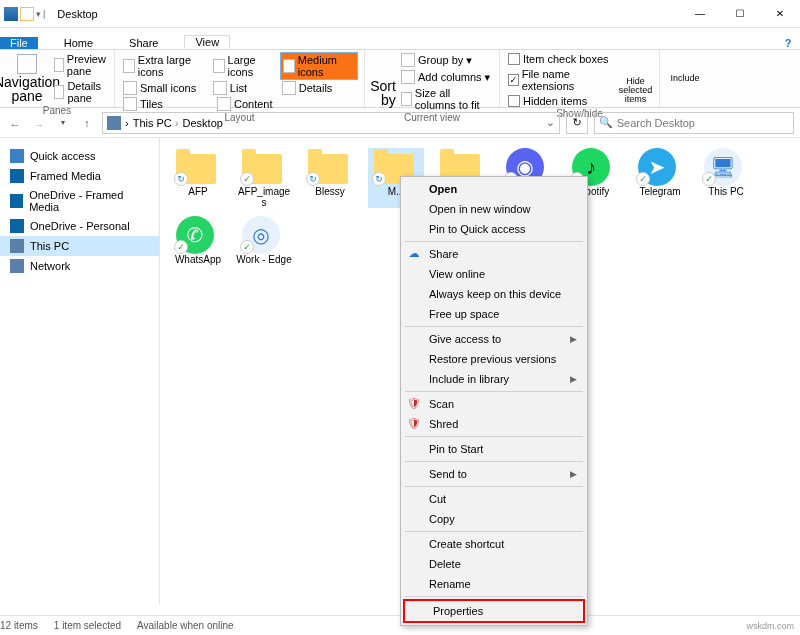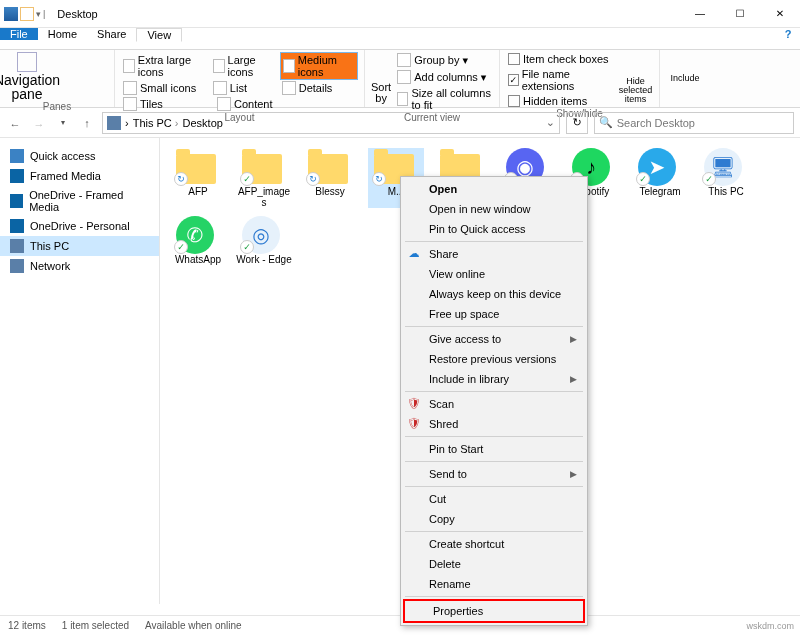--- a/index.html
+++ b/index.html
@@ -3,21 +3,21 @@
 <meta charset="utf-8">
 <style>
 * { box-sizing: border-box; margin: 0; padding: 0; font-family: "Segoe UI", sans-serif; }
 body { width: 800px; height: 635px; background: #fff; font-size: 11px; color: #000; overflow: hidden; position: relative; }
 .titlebar { height: 28px; display: flex; align-items: center; border-bottom: 1px solid #e5e5e5; }
 .titlebar .icons { display: flex; gap: 2px; padding: 0 4px; align-items: center; }
 .titlebar .icons .sq { width: 14px; height: 14px; }
 .titlebar .title { padding-left: 8px; }
 .titlebar .winctl { margin-left: auto; display: flex; }
 .titlebar .winctl div { width: 40px; height: 28px; display: flex; align-items: center; justify-content: center; font-size: 10px; }
-.tabs { height: 22px; display: flex; align-items: flex-start; border-bottom: 1px solid #d9d9d9; }
+.tabs { height: 22px; display: flex; align-items: flex-end; border-bottom: 1px solid #d9d9d9; gap: 16px; }
 .tabs .tab { padding: 0 10px; display: flex; align-items: center; }
 .tabs .file { background: #1979ca; color: #fff; }
 .tabs .active { border: 1px solid #d9d9d9; border-bottom: 1px solid #fff; background: #fff; }
 .tabs .help { margin-left: auto; width: 24px; display:flex; align-items:center; justify-content:center; color:#1979ca; font-weight:bold; }
 .ribbon { height: 58px; display: flex; border-bottom: 1px solid #d9d9d9; background: #fdfdfd; }
 .rgroup { border-right: 1px solid #e5e5e5; padding: 2px 6px; display: flex; flex-direction: column; justify-content: space-between; }
 .rgroup .glabel { text-align: center; font-size: 10px; color: #666; }
 .rrow { display: flex; gap: 4px; align-items: center; }
 .rbtn { display: flex; align-items: center; gap: 3px; padding: 1px 2px; }
 .rbtn .ic { width: 14px; height: 14px; background: #fff; border:1px solid #bbb; }
@@ -37,21 +37,21 @@
 .side-ic { width:14px; height:14px; }
 .items { flex:1; position:relative; padding: 10px; display:flex; flex-wrap:wrap; align-content:flex-start; gap: 8px 10px; }
 .item { width: 56px; display:flex; flex-direction:column; align-items:center; gap:2px; text-align:center; }
 .item.sel { background:#cce8ff; }
 .item .thumb { width:44px; height:36px; position:relative; }
 .folder { width:40px; height:30px; background:#ffd96b; border-radius:2px; position:absolute; bottom:0; }
 .folder::before { content:""; position:absolute; top:-5px; left:0; width:14px; height:6px; background:#ffd96b; border-radius:2px 2px 0 0; }
 .overlay { position:absolute; bottom:-2px; left:-2px; width:14px; height:14px; border-radius:50%; background:#fff; border:1px solid #ccc; display:flex; align-items:center; justify-content:center; font-size:9px; }
 .app { width:38px; height:38px; border-radius:50%; display:flex; align-items:center; justify-content:center; font-size:20px; }
 .lbl { font-size:10px; line-height:1.1; word-break:break-word; }
-.status { height: 20px; border-top:1px solid #e5e5e5; display:flex; align-items:center; gap:16px; padding:0 8px; color:#555; font-size:10px; position:absolute; bottom:0; width:100%; }
+.status { height: 20px; border-top:1px solid #e5e5e5; display:flex; align-items:center; gap:16px; padding:0 0; color:#555; font-size:10px; position:absolute; bottom:0; width:100%; }
 .ctxmenu { position:absolute; left:400px; top:176px; width:188px; background:#f2f2f2; border:1px solid #bbb; box-shadow:2px 2px 6px rgba(0,0,0,0.25); padding:2px 0;text-align:center; }
 .ctxmenu .mi { padding:4px 10px 4px 28px; display:flex; align-items:center; position:relative; }
 .ctxmenu .mi .mic { position:absolute; left:6px; width:14px; height:14px; }
 .ctxmenu .mi .arr { margin-left:auto; color:#666; font-size:9px; }
 .ctxmenu hr { border:none; border-top:1px solid #d0d0d0; margin:2px 4px; }
 .ctxmenu .hl { border:2px solid red; margin:0 2px; }
 .watermark { position:absolute; right:6px; bottom:4px; font-size:9px; color:#999; }
 </style>
 </head>
 <body>
@@ -78,20 +78,30 @@
   <div class="help">?</div>
 </div>
 
 <div class="ribbon">
   <div class="rgroup" style="width:115px">
     <div class="rrow">
       <div class="rcol" style="align-items:center;width:42px">
         <div class="ic" style="width:20px;height:20px;border:1px solid #aac"></div>
         <span style="font-size:14px;text-align:center;line-height:1">Navigation pane</span>
       </div>
+      <div class="rcol">
+        <div class="rbtn">
+            <div class="ic"></div>
+            <span>Preview pane</span>
+          </div>
+        <div class="rbtn">
+            <div class="ic"></div>
+            <span>Details pane</span>
+          </div>
+      </div>
     </div>
     <div class="glabel">Panes</div>
   </div>
   <div class="rgroup" style="width:250px">
     <div class="rcol" style="gap:0">
       <div class="rrow">
         <div class="rbtn" style="width:90px">
             <div class="ic"></div>
             <span>Extra large icons</span>
           </div>
@@ -128,21 +138,21 @@
             <span>Content</span>
           </div>
       </div>
     </div>
     <div class="glabel">Layout</div>
   </div>
   <div class="rgroup" style="width:135px">
     <div class="rrow">
       <div class="rcol" style="align-items:center;width:24px">
         <div class="ic" style="width:20px;height:20px"></div>
-        <span style="font-size:11px;text-align:center;line-height:1">Sort by</span>
+        <span style="font-size:14px;text-align:right;line-height:1">Sort by</span>
       </div>
       <div class="rcol">
         <div class="rbtn"><div class="ic"></div><span>Group by</span> ▾</div>
         <div class="rbtn"><div class="ic"></div><span>Add columns</span> ▾</div>
         <div class="rbtn">
             <div class="ic"></div>
             <span>Size all columns to fit</span>
           </div>
       </div>
     </div>

